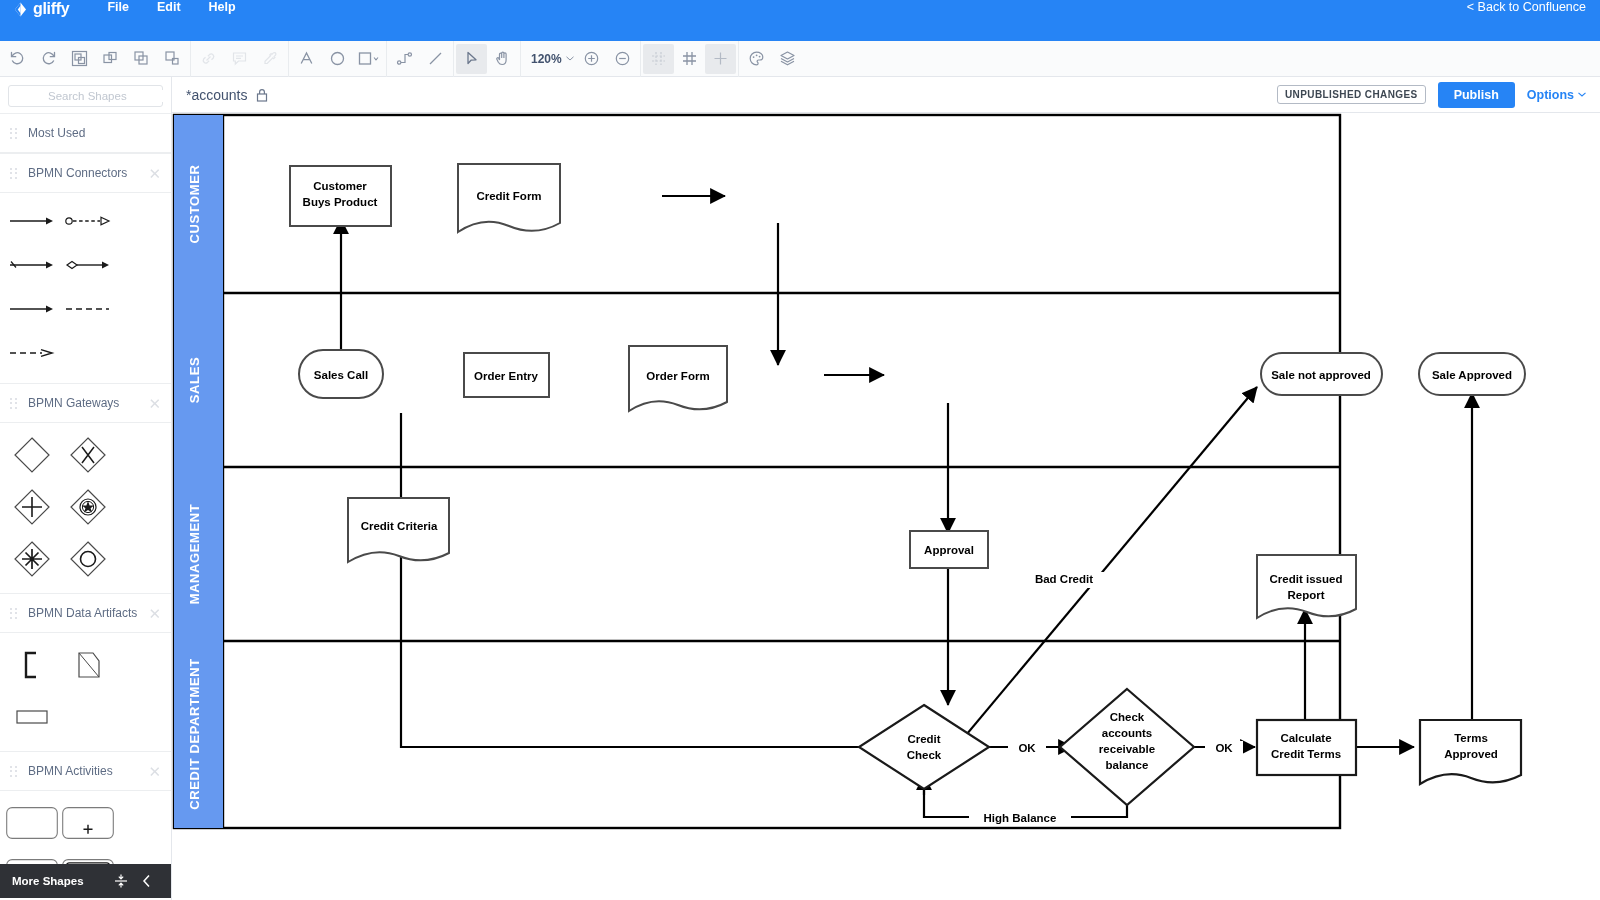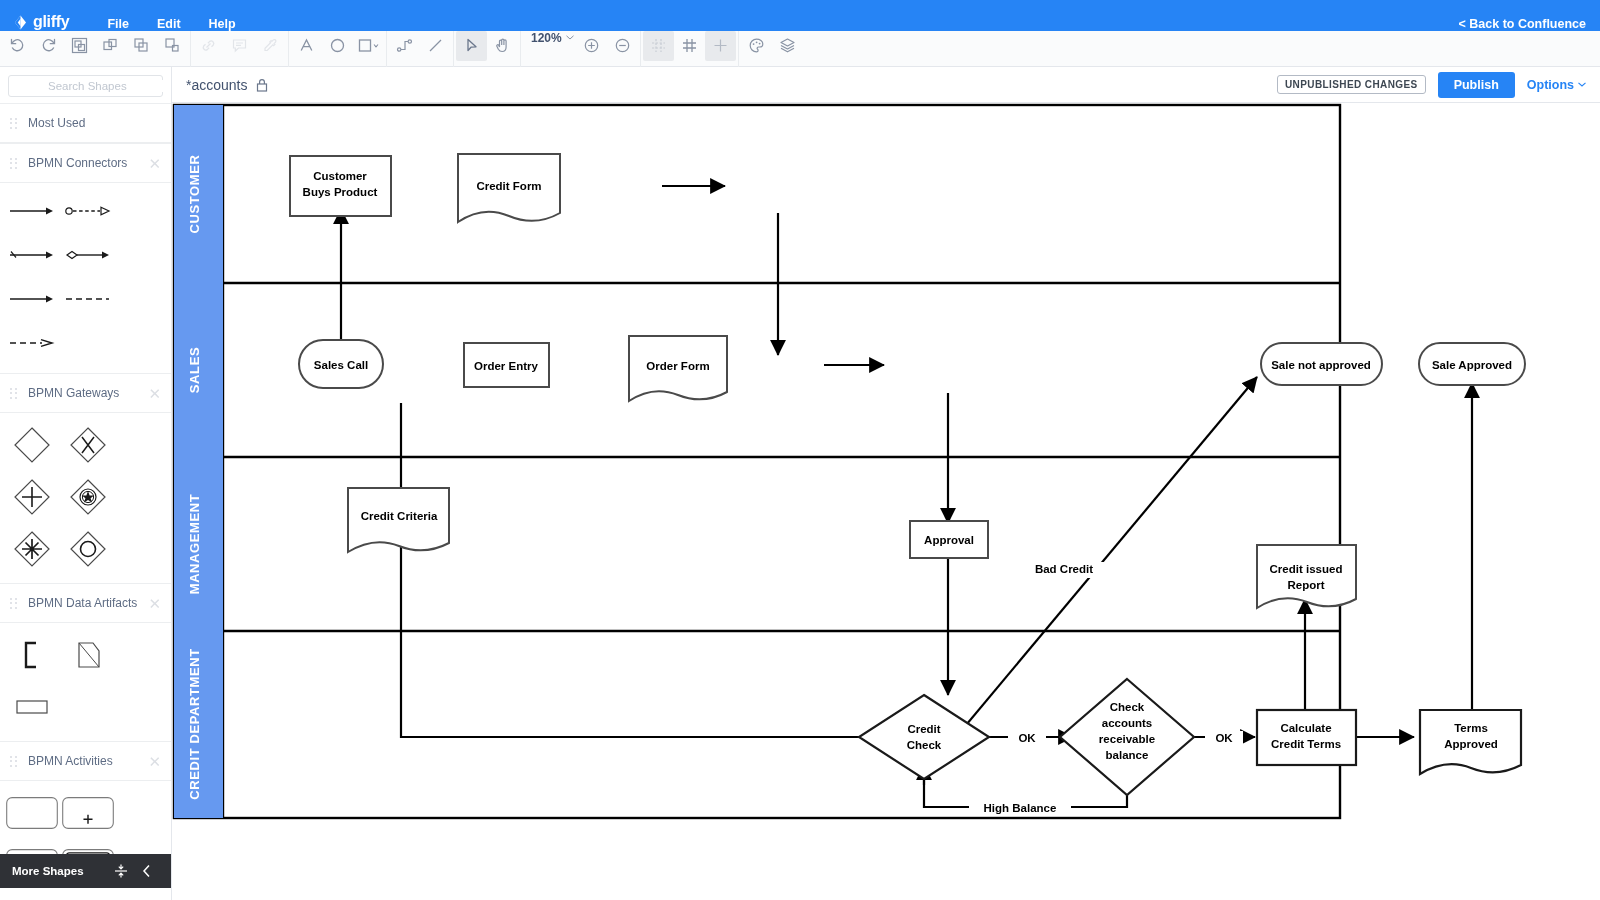--- a/index.html
+++ b/index.html
@@ -1,29 +1,29 @@
 <!DOCTYPE html>
 <html><head>
 <meta charset="utf-8">
 <style>
   * { box-sizing: border-box; margin:0; padding:0; }
   html,body { width:1600px; height:900px; overflow:hidden; }
   body { font-family:"Liberation Sans", sans-serif; background:#fff; color:#333; }
 
   
-  .topbar { height:31px; background:#2684f5; display:flex; align-items:flex-end; padding:0 12px; position:relative; }
+  .topbar { height:41px; background:#2684f5; display:flex; align-items:flex-start; padding:0 12px; position:relative; }
   .logo { display:flex; align-items:center; gap:4px; margin-right:24px; }
   .logo-mark { width:17px; height:17px; position:relative; }
   .logo-text { color:#fff; font-size:16px; font-weight:700; letter-spacing:-0.3px; }
   .menu-item { color:#fff; font-size:12.5px; font-weight:700; padding:0 14px; cursor:pointer; }
-  .back-link { position:absolute; right:14px; color:#fff; font-size:12.5px; font-weight:700; cursor:pointer; }
+  .back-link { position:absolute; right:14px; color:#fff; font-size:12.5px; font-weight:400; cursor:pointer; }
 
   
   .toolbar { height:36px; background:#fafbfc; border-bottom:1px solid #e4e7ec; display:flex; align-items:center; }
-  .tgroup { display:flex; align-items:flex-start; height:36px; border-right:1px solid #e9ecef; padding:0 2px; }
+  .tgroup { display:flex; align-items:center; height:36px; border-right:1px solid #e9ecef; padding:0 2px; }
   .tbtn { width:31px; height:30px; display:flex; align-items:center; justify-content:center; cursor:pointer; border-radius:2px; }
   .tbtn.active { background:#e8eaed; }
   .tbtn.disabled { opacity:0.33; cursor:default; }
   .tbtn svg { display:block; }
   .zoomlabel { font-size:12px; font-weight:700; color:#42526e; padding:0 2px 0 8px; display:flex; align-items:center; gap:4px; cursor:pointer; }
 
   
   .body { display:flex; height:833px; }
 
   

